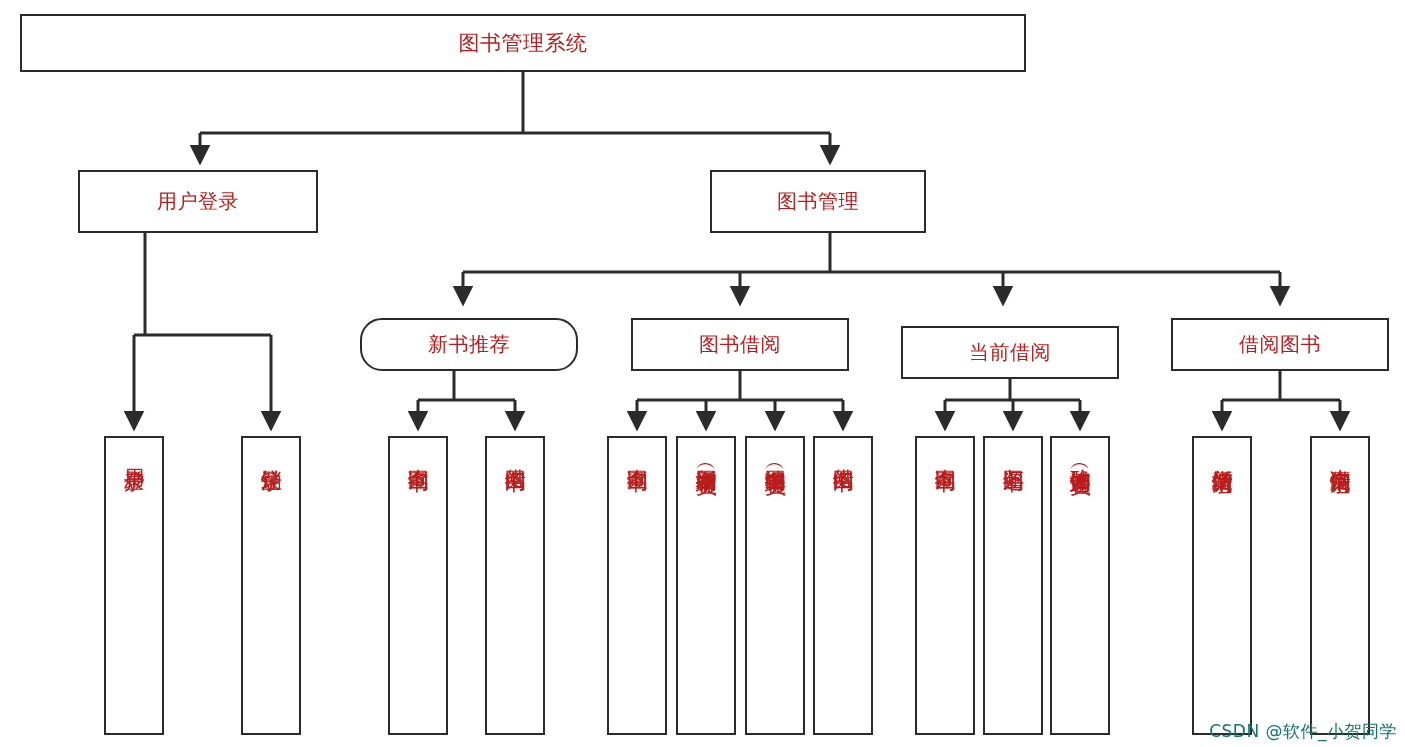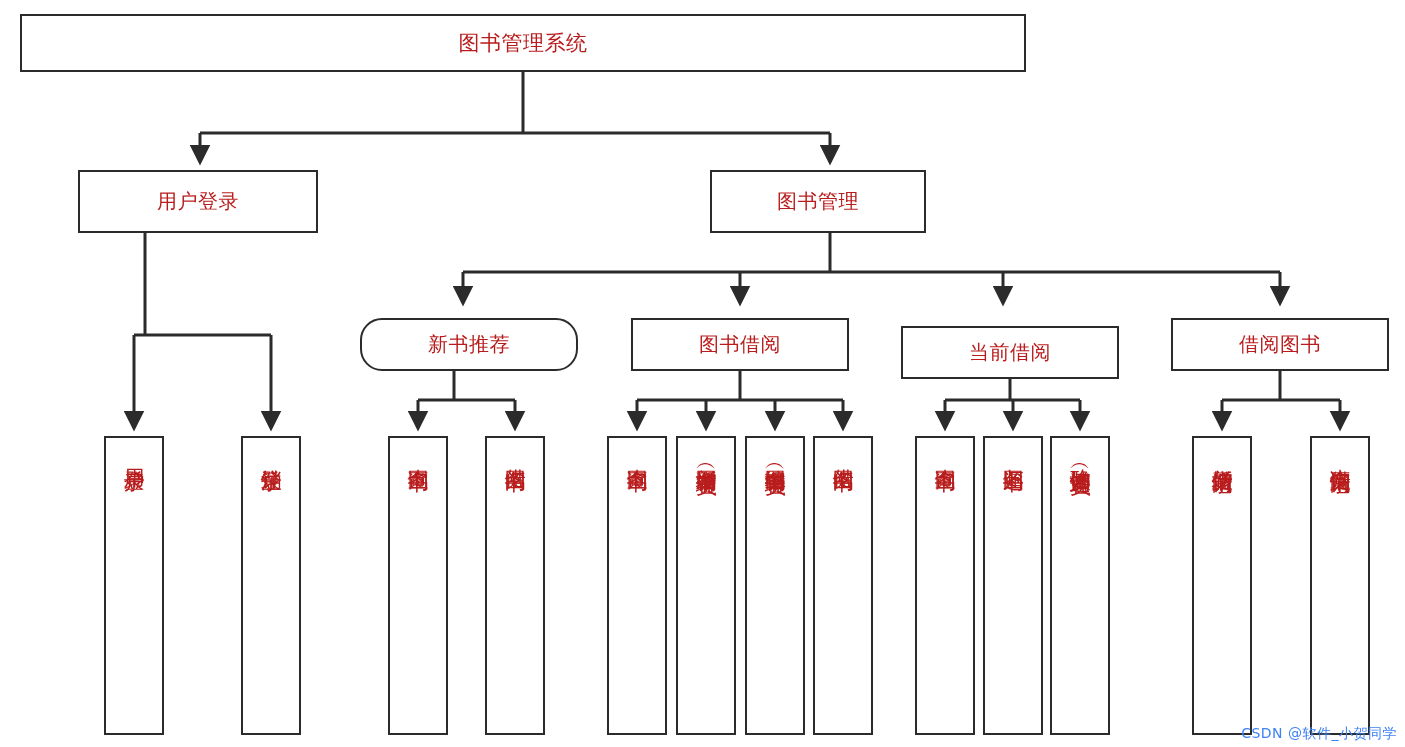--- a/index.html
+++ b/index.html
@@ -60,22 +60,22 @@
     font-size: 21px;
     line-height: 1.08;
     letter-spacing: 1px;
     white-space: normal;
     max-height: 100%;
   }
   .watermark {
     position: absolute;
     right: 8px;
     bottom: 4px;
-    font-size: 14px;
-    color: #3b82f6;
+    font-size: 17px;
+    color: #0f766e;
     letter-spacing: 0.5px;
     z-index: 5;
     white-space: nowrap;
   }
 </style>
 </head>
 <body>
 
 <div id="canvas">
 

